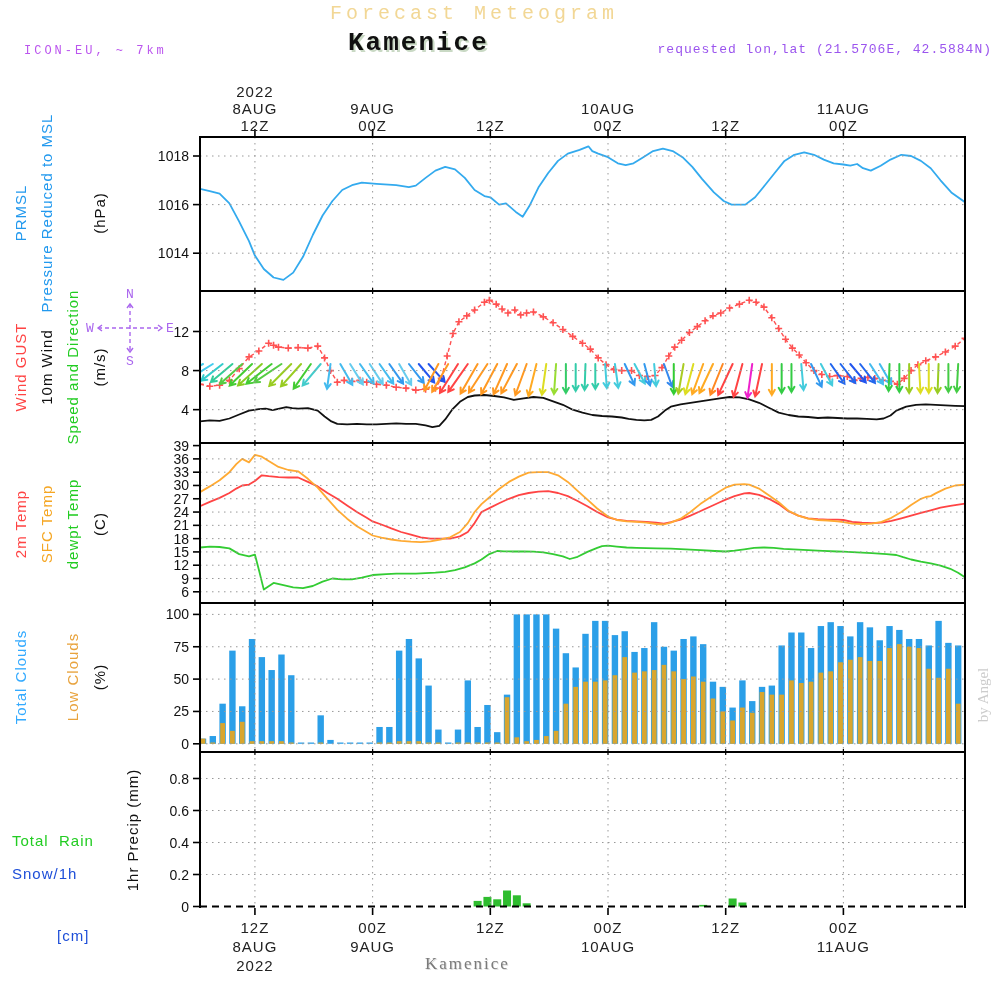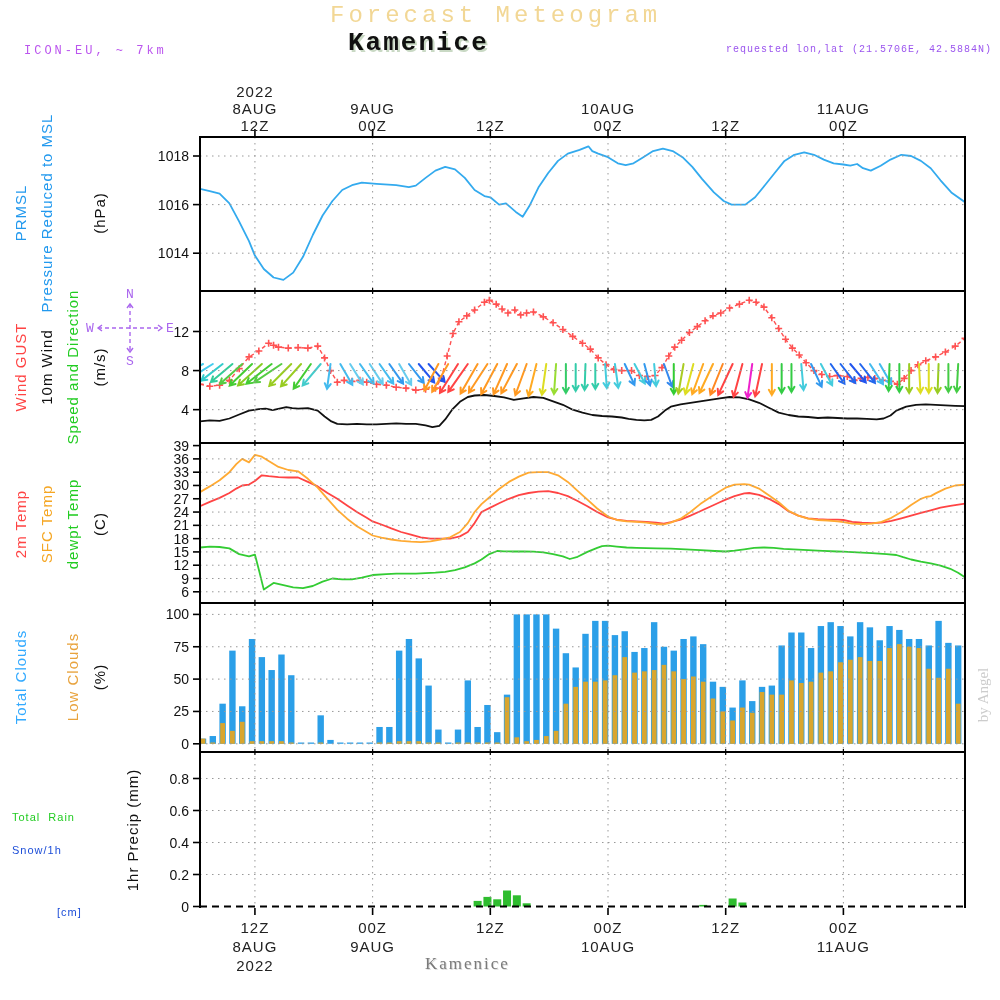--- a/index.html
+++ b/index.html
@@ -1,35 +1,35 @@
 <!DOCTYPE html>
 <html><head>
 <meta charset="utf-8">
 <style>
   html,body{margin:0;padding:0;background:#ffffff;}
   #canvas{position:relative;width:1000px;height:1000px;background:#ffffff;overflow:hidden;
           font-family:"Liberation Sans",sans-serif;}
   #plot{position:absolute;left:0;top:0;}
   .hdr{position:absolute;white-space:pre;}
-  .watermark{left:330px;top:2px;font-family:"Liberation Mono",monospace;font-size:24px;
+  .watermark{left:330px;top:2px;font-family:"Liberation Mono",monospace;font-size:20px;
              letter-spacing:4px;color:#f2d795;}
   .title{left:348px;top:28px;font-family:"Liberation Mono",monospace;font-weight:bold;
          font-size:26px;letter-spacing:2px;color:#101010;text-shadow:2px 2px 0 #c9d9c4;}
   .model{left:24px;top:44px;font-family:"Liberation Mono",monospace;font-size:12px;
          letter-spacing:3px;color:#bb55ee;}
   .info{right:8px;top:5px;text-align:right;font-family:"Liberation Mono",monospace;
-        font-size:10px;letter-spacing:1px;line-height:18px;}
+        font-size:13px;letter-spacing:1px;line-height:18px;}
   .info .l12{color:#9b55ee;}
   .info .l34{color:#aa6ef2;}
   .rot{position:absolute;white-space:pre;transform:translate(-50%,-50%) rotate(-90deg);}
   .pl{font-size:15px;letter-spacing:1px;}
   .c-blue{color:#2299ee;} .c-red{color:#ff4444;} .c-green{color:#22cc22;}
   .c-orange{color:#f5a623;} .c-cyan{color:#33aaff;} .c-gold{color:#e8a33d;}
   .c-violet{color:#1d4ed8;} .c-black{color:#111;}
-  .hlabel{position:absolute;white-space:pre;font-size:11px;letter-spacing:1px;}
+  .hlabel{position:absolute;white-space:pre;font-size:15px;letter-spacing:1px;margin-top:21px;}
   .footer-station{position:absolute;left:425px;top:954px;font-family:"Liberation Serif",serif;
                   font-size:17px;letter-spacing:2px;color:#7a7a7a;text-shadow:1px 1px 0 #ddd;}
   .credit{position:absolute;left:983px;top:695px;font-family:"Liberation Serif",serif;
           font-size:15px;color:#cccccc;}
 </style>
 </head>
 <body>
 
 <div id="canvas">
 

